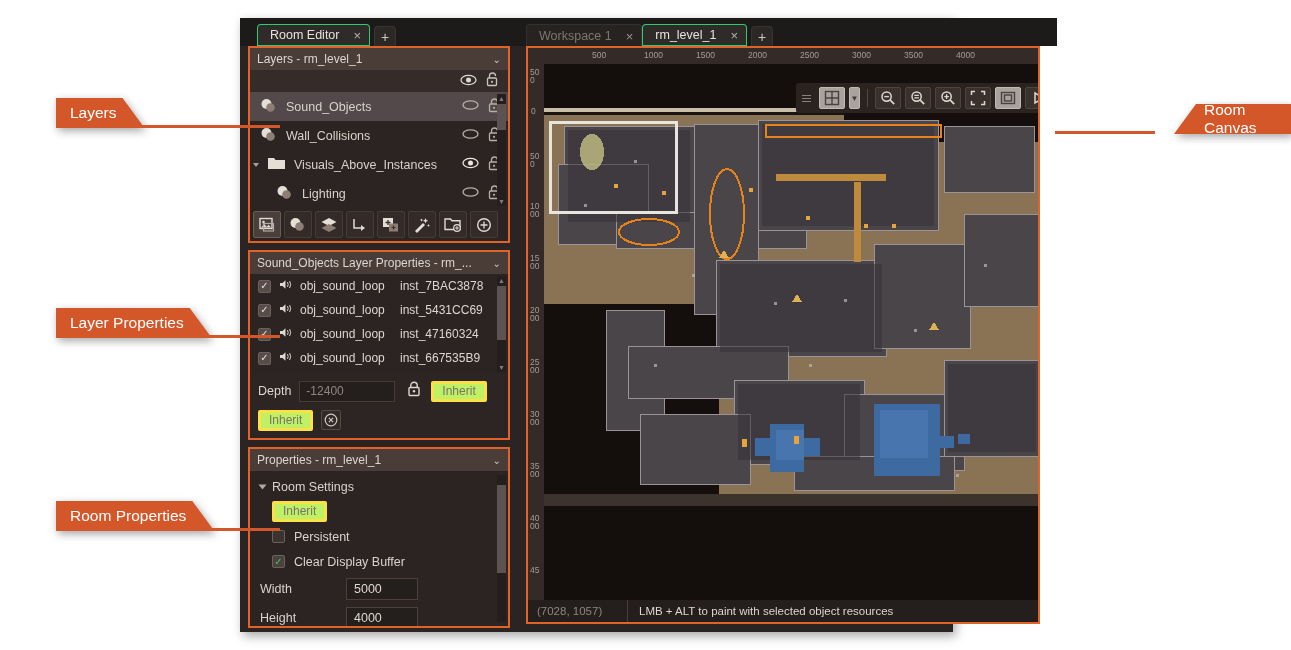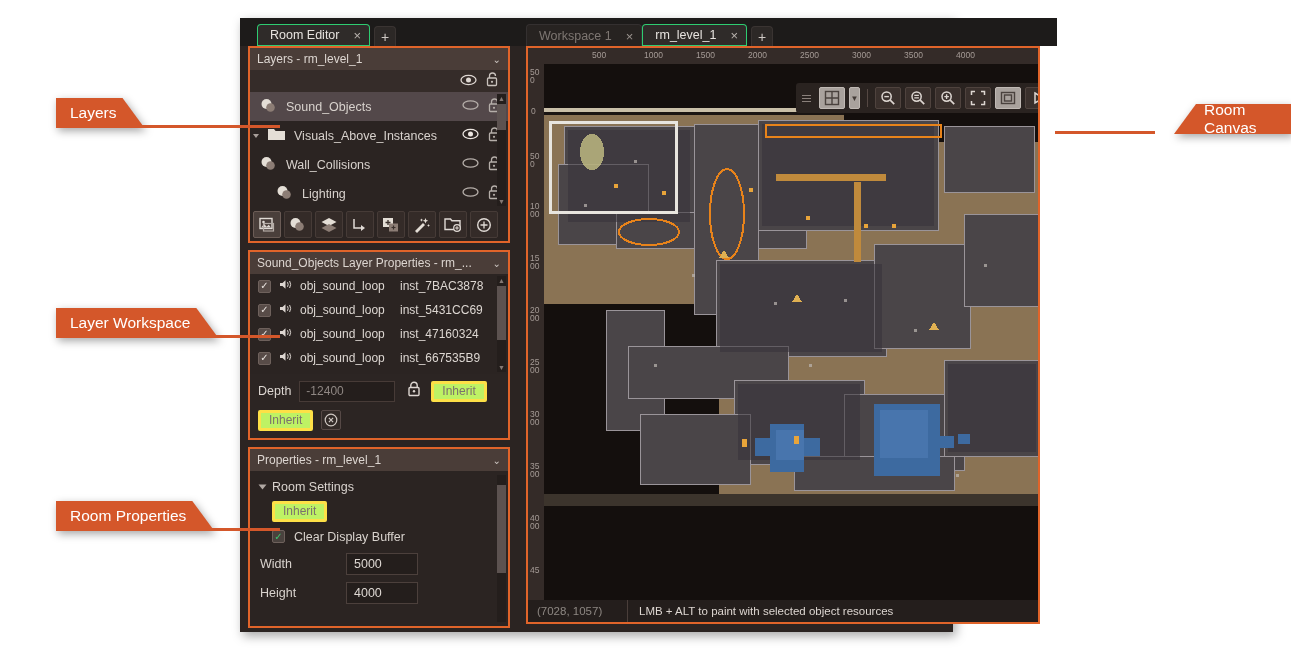--- a/index.html
+++ b/index.html
@@ -204,57 +204,57 @@
               <span>
                 <svg width="13" height="15" viewBox="0 0 13 15">
                     <path d="M3.5 6V4a3 3 0 016 0" fill="none" stroke="#b5aea9" stroke-width="1.3"></path>
                     <rect x="1.5" y="6" width="9" height="7.5" rx="1" fill="none" stroke="#b5aea9" stroke-width="1.3"></rect>
                     <circle cx="6" cy="9.8" r="1.1" fill="#b5aea9"></circle>
                   </svg>
               </span>
             </span>
           </div>
 
-          <div class="layer-row" style="padding-left:4px;">
-            <span style="display:inline-block;width:0;height:0;border-left:4px solid #a89f9a;border-top:3.5px solid transparent;border-bottom:3.5px solid transparent;transform:rotate(90deg);margin-right:1px;"></span>
-            <span>
-              <svg width="19" height="15" viewBox="0 0 19 15">
-                  <path d="M1 13V2h6l1.6 2H18v9z" fill="#e4ded6"></path>
-                </svg>
-            </span>
-            <span class="lr-name">Visuals_Above_Instances</span>
+          <div class="layer-row">
+            <span>
+              <svg width="18" height="15" viewBox="0 0 18 15">
+                  <circle cx="6.5" cy="6" r="5" fill="#e4ded6"></circle>
+                  <circle cx="10.5" cy="9.5" r="4.3" fill="#8c7d75"></circle>
+                </svg>
+            </span>
+            <span class="lr-name">Wall_Collisions</span>
             <span class="lr-icons">
               <span>
                 <svg width="17" height="12" viewBox="0 0 17 12">
-                    <ellipse cx="8.5" cy="6" rx="7.5" ry="4.6" fill="none" stroke="#ece6e1" stroke-width="1.3"></ellipse>
-                    <circle cx="8.5" cy="6" r="2.5" fill="#ece6e1"></circle>
+                    <ellipse cx="8.5" cy="6" rx="7.5" ry="4.2" fill="none" stroke="#b5aea9" stroke-width="1.3"></ellipse>
                   </svg>
               </span>
               <span>
                 <svg width="13" height="15" viewBox="0 0 13 15">
                     <path d="M3.5 6V4a3 3 0 016 0" fill="none" stroke="#b5aea9" stroke-width="1.3"></path>
                     <rect x="1.5" y="6" width="9" height="7.5" rx="1" fill="none" stroke="#b5aea9" stroke-width="1.3"></rect>
                     <circle cx="6" cy="9.8" r="1.1" fill="#b5aea9"></circle>
                   </svg>
               </span>
             </span>
           </div>
 
-          <div class="layer-row">
-            <span>
-              <svg width="18" height="15" viewBox="0 0 18 15">
-                  <circle cx="6.5" cy="6" r="5" fill="#e4ded6"></circle>
-                  <circle cx="10.5" cy="9.5" r="4.3" fill="#8c7d75"></circle>
-                </svg>
-            </span>
-            <span class="lr-name">Wall_Collisions</span>
+          <div class="layer-row" style="padding-left:4px;">
+            <span style="display:inline-block;width:0;height:0;border-left:4px solid #a89f9a;border-top:3.5px solid transparent;border-bottom:3.5px solid transparent;transform:rotate(90deg);margin-right:1px;"></span>
+            <span>
+              <svg width="19" height="15" viewBox="0 0 19 15">
+                  <path d="M1 13V2h6l1.6 2H18v9z" fill="#e4ded6"></path>
+                </svg>
+            </span>
+            <span class="lr-name">Visuals_Above_Instances</span>
             <span class="lr-icons">
               <span>
                 <svg width="17" height="12" viewBox="0 0 17 12">
-                    <ellipse cx="8.5" cy="6" rx="7.5" ry="4.2" fill="none" stroke="#b5aea9" stroke-width="1.3"></ellipse>
+                    <ellipse cx="8.5" cy="6" rx="7.5" ry="4.6" fill="none" stroke="#ece6e1" stroke-width="1.3"></ellipse>
+                    <circle cx="8.5" cy="6" r="2.5" fill="#ece6e1"></circle>
                   </svg>
               </span>
               <span>
                 <svg width="13" height="15" viewBox="0 0 13 15">
                     <path d="M3.5 6V4a3 3 0 016 0" fill="none" stroke="#b5aea9" stroke-width="1.3"></path>
                     <rect x="1.5" y="6" width="9" height="7.5" rx="1" fill="none" stroke="#b5aea9" stroke-width="1.3"></rect>
                     <circle cx="6" cy="9.8" r="1.1" fill="#b5aea9"></circle>
                   </svg>
               </span>
             </span>
@@ -434,20 +434,24 @@
           <span>Properties - rm_level_1</span>
           <span class="chev">⌄</span>
         </div>
         <div class="props-body" style="height:155px;overflow:hidden;">
           <div class="prop-line" style="height:22px;">
             <span class="tri"></span>
             <span>Room Settings</span>
           </div>
           <div class="prop-line" style="height:26px;padding-left:22px;">
             <span class="ghost-btn">Inherit</span>
+          </div>
+          <div class="prop-line" style="height:25px;padding-left:22px;gap:9px;">
+            <span class="chk empty"></span>
+            <span>Persistent</span>
           </div>
           <div class="prop-line" style="height:25px;padding-left:22px;gap:9px;">
             <span class="chk green">✓</span>
             <span>Clear Display Buffer</span>
           </div>
           <div class="prop-line" style="height:29px;">
             <span class="lbl-w">Width</span>
             <span class="vfld">5000</span>
           </div>
           <div class="prop-line" style="height:29px;">
@@ -654,21 +658,21 @@
       </div>
     </div>
   </div>
 
   <div class="callout right" style="left:22px;top:98px;">
     <div class="body">Layers</div>
   </div>
   <div style="position:absolute;left:120px;top:125px;width:160px;height:3px;background:#d4572a;"></div>
 
   <div class="callout right" style="left:22px;top:308px;">
-    <div class="body">Layer Workspace</div>
+    <div class="body">Layer Properties</div>
   </div>
   <div style="position:absolute;left:180px;top:335px;width:100px;height:3px;background:#d4572a;"></div>
 
   <div class="callout right" style="left:22px;top:501px;">
     <div class="body">Room Properties</div>
   </div>
   <div style="position:absolute;left:190px;top:528px;width:90px;height:3px;background:#d4572a;"></div>
 
   <div class="callout left" style="left:1140px;top:104px;">
     <div class="body">Room Canvas</div>

